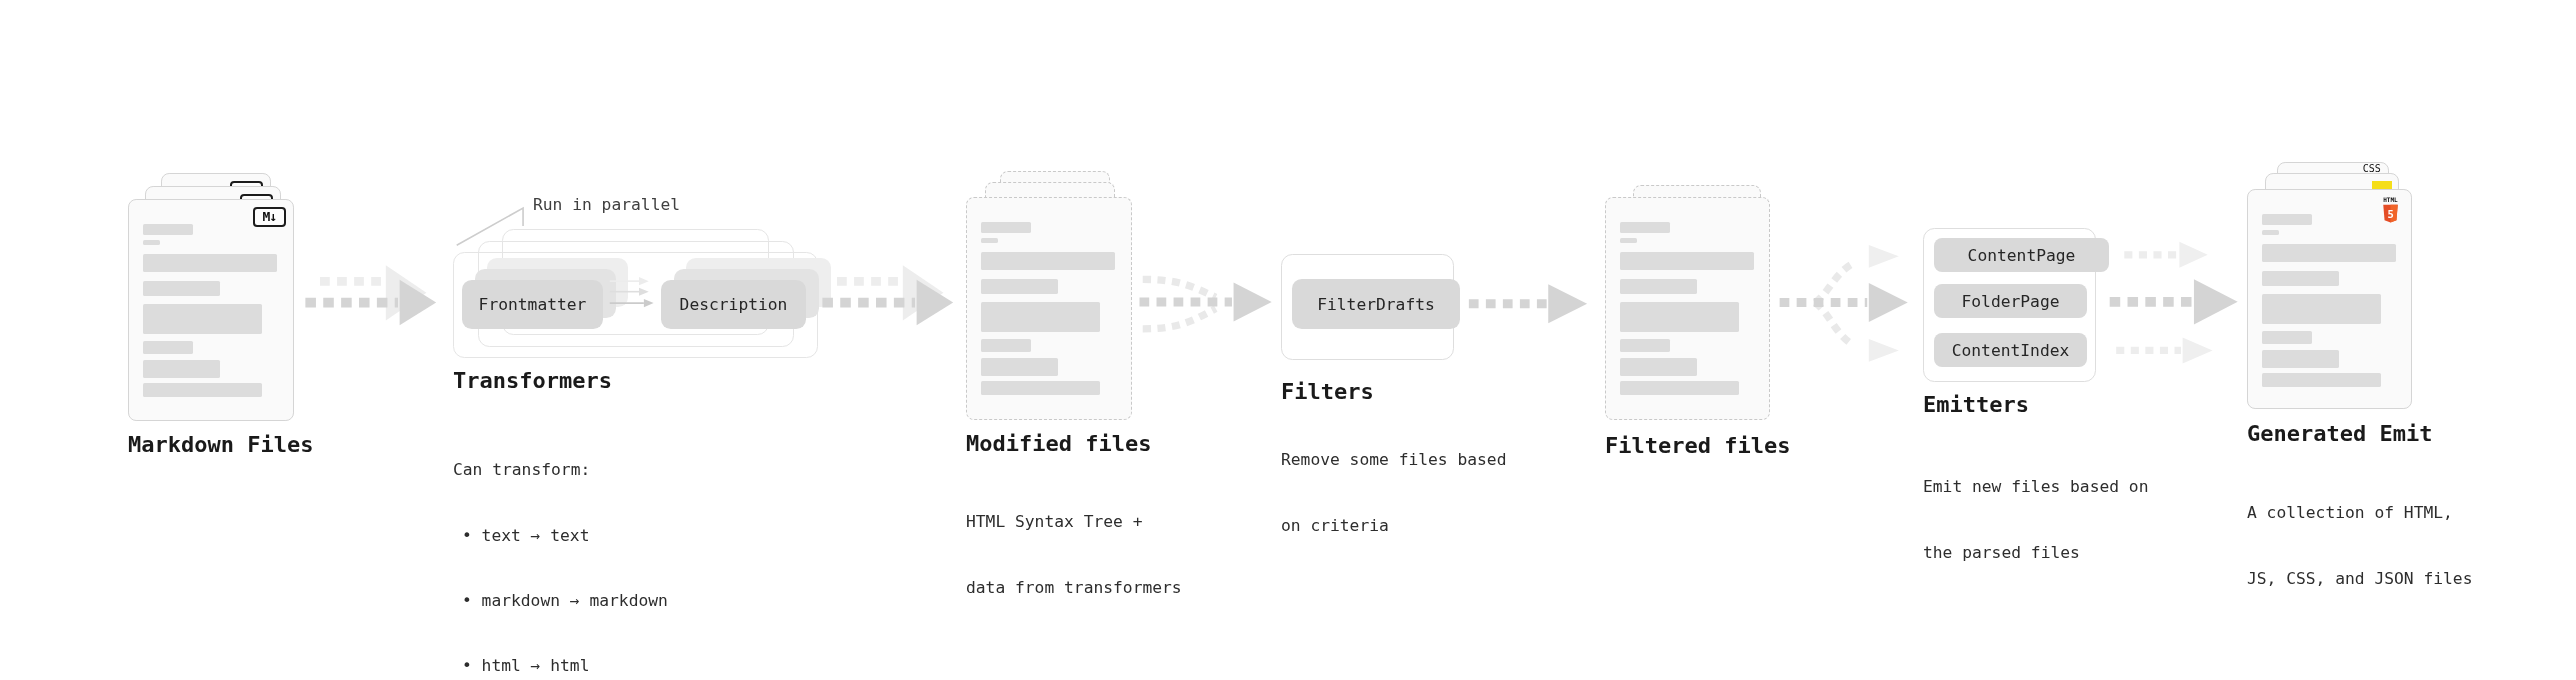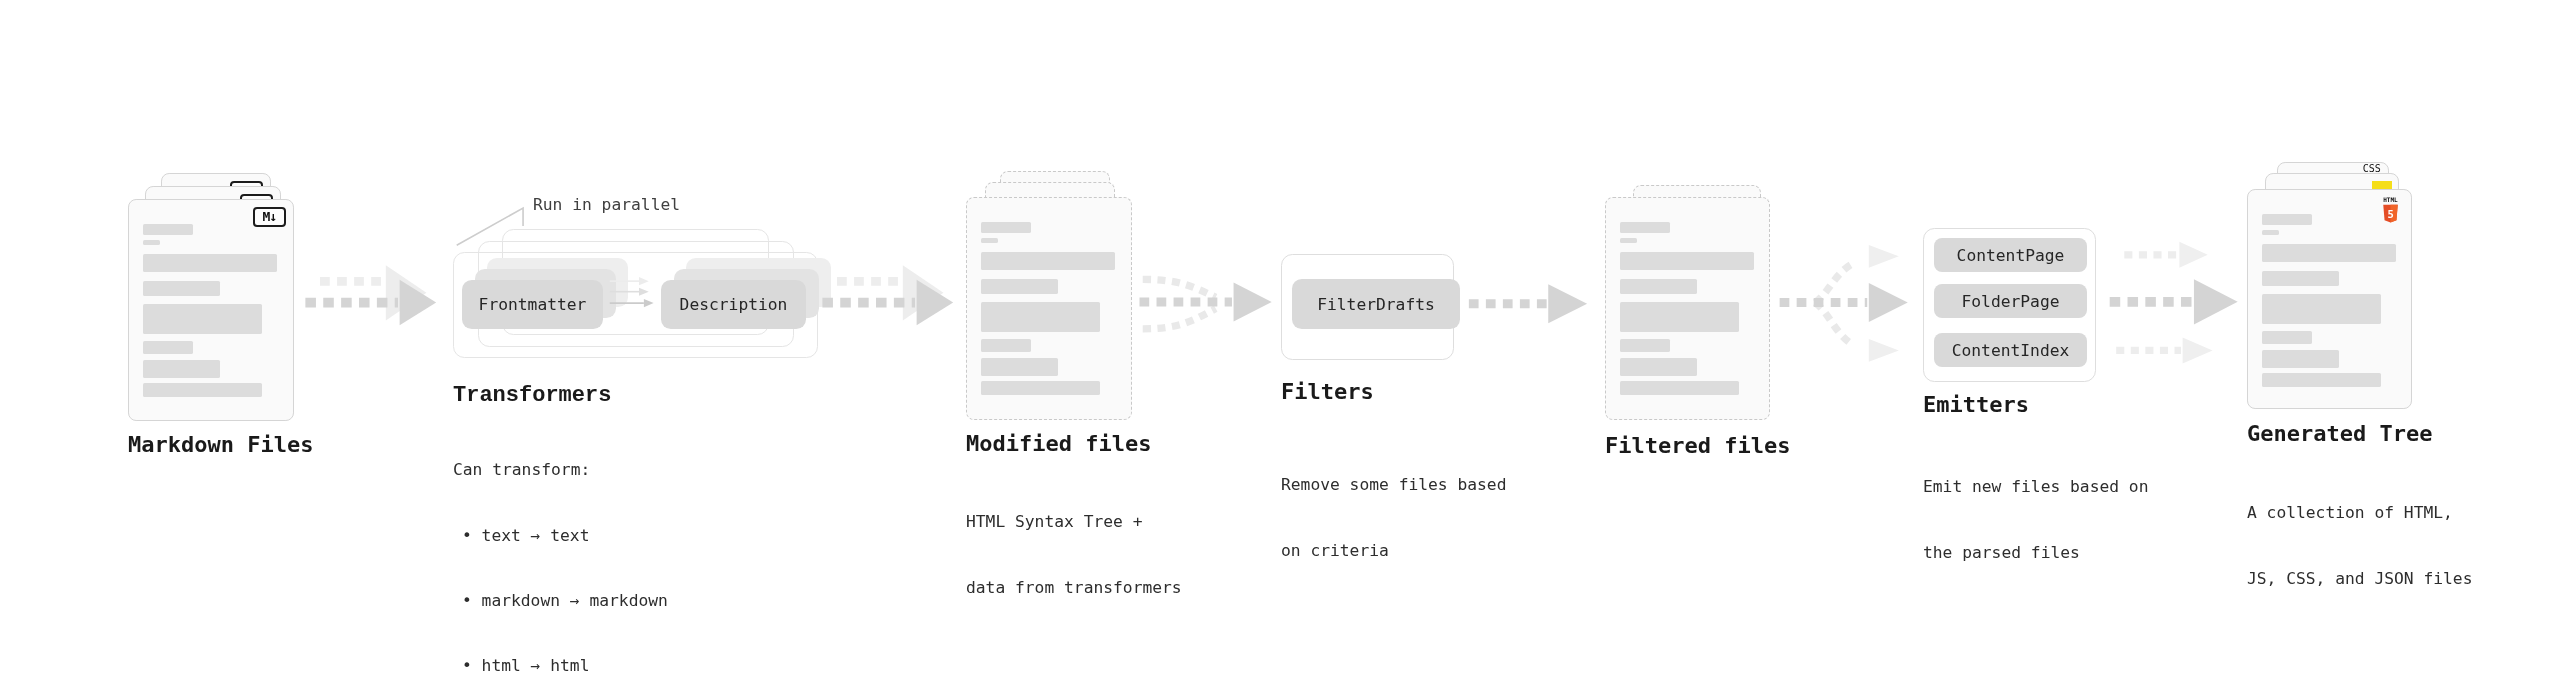--- a/index.html
+++ b/index.html
@@ -98,21 +98,21 @@
       <polygon points="38,18 50,23 38,28" fill="#dedede"></polygon>
       <line x1="2" y1="37" x2="44" y2="37" stroke="#cbcbcb" stroke-width="2"></line>
       <polygon points="44,32 56,37 44,42" fill="#cbcbcb"></polygon>
     </svg>
 
     <svg class="arrow" style="left:447px;top:199px;" width="89" height="57" viewBox="0 0 110 70">
       <polyline points="12,57 94,11 94,33" fill="none" stroke="#cdcdcd" stroke-width="2"></polyline>
     </svg>
     <div class="annotation" style="left:533px;top:195px;">Run in parallel</div>
 
-    <div class="stage-label" style="left:453px;top:383px;font-family:Liberation Mono, monospace;">Transformers</div>
+    <div class="stage-label" style="left:453px;top:368px;">Transformers</div>
     <div class="caption" style="left:453px;top:415px;">
       <span class="row">Can transform:</span>
       <span class="row bullet-row">• text → text</span>
       <span class="row bullet-row">• markdown → markdown</span>
       <span class="row bullet-row">• html → html</span>
     </div>
   </div>
 
   <svg class="arrow" style="left:819px;top:257px;" width="140" height="91" viewBox="0 0 172 112">
     <line x1="22" y1="30" x2="105" y2="30" stroke="#ededed" stroke-width="11" stroke-dasharray="12 9"></line>
@@ -147,21 +147,21 @@
     <path d="M8,14 C52,14 68,22 98,36" fill="none" stroke="#e9e9e9" stroke-width="9" stroke-dasharray="10 8"></path>
     <path d="M8,75 C52,75 68,66 98,50" fill="none" stroke="#e9e9e9" stroke-width="9" stroke-dasharray="10 8"></path>
     <line x1="4" y1="42" x2="118" y2="42" stroke="#d4d4d4" stroke-width="11" stroke-dasharray="12 9"></line>
     <polygon points="120,18 167,42 120,66" fill="#d4d4d4"></polygon>
   </svg>
 
   <div>
     <div class="outline" style="left:1281px;top:254px;width:173px;height:106px;border-color:#dedede;"></div>
     <div class="chip" style="left:1292px;top:279px;width:168px;height:50px;">FilterDrafts</div>
     <div class="stage-label" style="left:1281px;top:379px;">Filters</div>
-    <div class="caption" style="left:1281px;top:430px;">
+    <div class="caption" style="left:1281px;top:405px;">
       <span class="row">Remove some files based</span>
       <span class="row">on criteria</span>
     </div>
   </div>
 
   <svg class="arrow" style="left:1464px;top:280px;" width="128" height="49" viewBox="0 0 158 60">
     <line x1="6" y1="29" x2="102" y2="29" stroke="#d4d4d4" stroke-width="11" stroke-dasharray="12 9"></line>
     <polygon points="104,5 152,29 104,53" fill="#d4d4d4"></polygon>
   </svg>
 
@@ -186,21 +186,21 @@
     <path d="M46,72 C64,58 70,36 92,24" fill="none" stroke="#e9e9e9" stroke-width="9" stroke-dasharray="10 8"></path>
     <polygon points="112,1 149,15 112,29" fill="#efefef"></polygon>
     <path d="M46,72 C64,86 70,110 92,124" fill="none" stroke="#e9e9e9" stroke-width="9" stroke-dasharray="10 8"></path>
     <polygon points="112,117 149,131 112,145" fill="#efefef"></polygon>
     <line x1="2" y1="72" x2="110" y2="72" stroke="#d4d4d4" stroke-width="11" stroke-dasharray="12 9"></line>
     <polygon points="112,48 160,72 112,96" fill="#d4d4d4"></polygon>
   </svg>
 
   <div>
     <div class="outline" style="left:1923px;top:228px;width:173px;height:154px;border-color:#dedede;"></div>
-    <div class="chip" style="left:1934px;top:238px;width:153px;height:34px;border-radius:8.1px;">ContentPage</div>
+    <div class="chip" style="left:1934px;top:238px;width:175px;height:34px;border-radius:8.1px;">ContentPage</div>
     <div class="chip" style="left:1934px;top:284px;width:153px;height:34px;border-radius:8.1px;">FolderPage</div>
     <div class="chip" style="left:1934px;top:333px;width:153px;height:34px;border-radius:8.1px;">ContentIndex</div>
     <div class="stage-label" style="left:1923px;top:392px;">Emitters</div>
     <div class="caption" style="left:1923px;top:432px;">
       <span class="row">Emit new files based on</span>
       <span class="row">the parsed files</span>
     </div>
   </div>
 
   <svg class="arrow" style="left:2106px;top:237px;" width="137" height="128" viewBox="0 0 168 158">
@@ -233,21 +233,21 @@
           <div class="bar" style="width: 50px; height: 11.4px; margin-bottom: 4.9px;"></div>
           <div class="bar" style="width: 17px; height: 4.9px; margin-bottom: 9px;"></div>
           <div class="bar" style="width: 134px; height: 18.7px; margin-bottom: 8.1px;"></div>
           <div class="bar" style="width: 77px; height: 15.4px; margin-bottom: 8.1px;"></div>
           <div class="bar" style="width: 119px; height: 30px; margin-bottom: 7.3px;"></div>
           <div class="bar" style="width: 50px; height: 13px; margin-bottom: 5.7px;"></div>
           <div class="bar" style="width: 77px; height: 18px; margin-bottom: 4.9px;"></div>
           <div class="bar" style="width: 119px; height: 14px; margin-bottom: 0px;"></div>
         </div>
     </div>
-    <div class="stage-label" style="left:2247px;top:421px;">Generated Tree</div>
+    <div class="stage-label" style="left:2247px;top:421px;">Generated Emit</div>
     <div class="caption" style="left:2247px;top:458px;">
       <span class="row">A collection of HTML,</span>
       <span class="row">JS, CSS, and JSON files</span>
     </div>
   </div>
 
 </div>
 
 
 </body></html>

